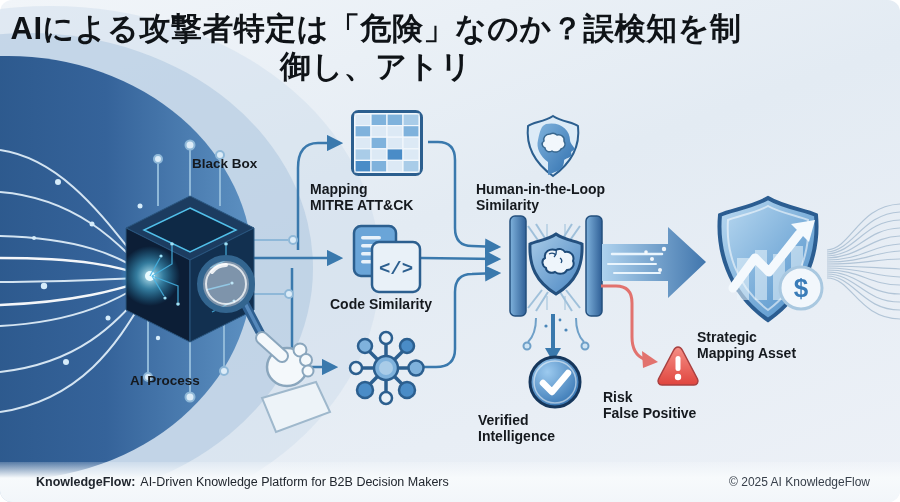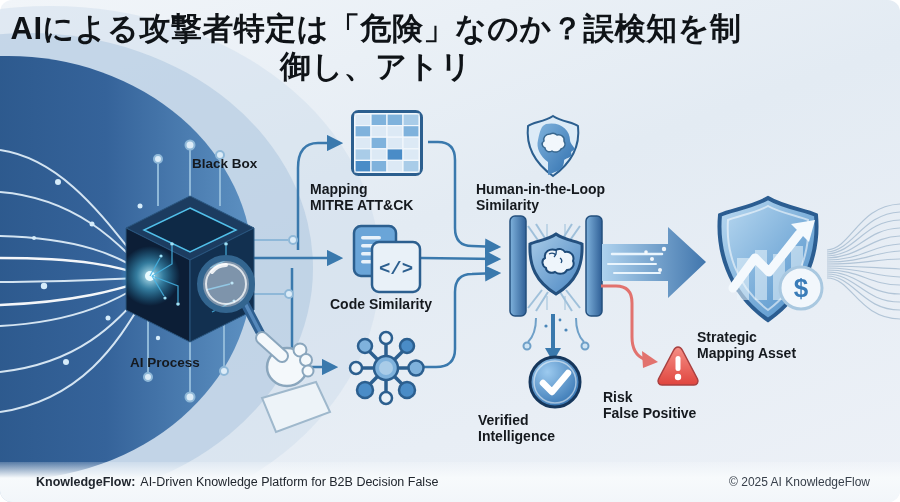--- a/index.html
+++ b/index.html
@@ -374,21 +374,21 @@
       <rect x="20.5" y="12" width="5" height="15" rx="2.5" fill="#ffffff"></rect>
       <circle cx="23" cy="33" r="3.2" fill="#ffffff"></circle>
     </svg>
   </div>
 
   <div class="title">
     <div>AIによる攻撃者特定は「危険」なのか？誤検知を制御し、アトリ</div>
   </div>
 
   <div class="lbl small" style="left:192px;top:156px;width:90px;">Black Box</div>
-  <div class="lbl small" style="left:130px;top:355px;width:100px;">AI Process</div>
+  <div class="lbl small" style="left:130px;top:373px;width:100px;">AI Process</div>
 
   <div class="lbl" style="left:310px;top:182px;width:150px;">
     <div>Mapping</div>
     <div>MITRE ATT&amp;CK</div>
   </div>
   <div class="lbl" style="left:302px;top:297px;width:150px;margin-left:28px;">Code Similarity</div>
 
   <div class="lbl" style="left:476px;top:182px;width:150px;">
     <div>Human-in-the-Loop</div>
     <div>Similarity</div>
@@ -401,18 +401,18 @@
     <div>Risk</div>
     <div>False Positive</div>
   </div>
   <div class="lbl" style="left:697px;top:330px;width:150px;">
     <div>Strategic</div>
     <div>Mapping Asset</div>
   </div>
 
   <div class="footer">
     <div class="left">
-      <b>KnowledgeFlow:</b><span>AI-Driven Knowledge Platform for B2B Decision False</span>
+      <b>KnowledgeFlow:</b><span>AI-Driven Knowledge Platform for B2B Decision Makers</span>
     </div>
     <div class="right">© 2025 AI KnowledgeFlow</div>
   </div>
 
 </div>
 
 </body></html>

